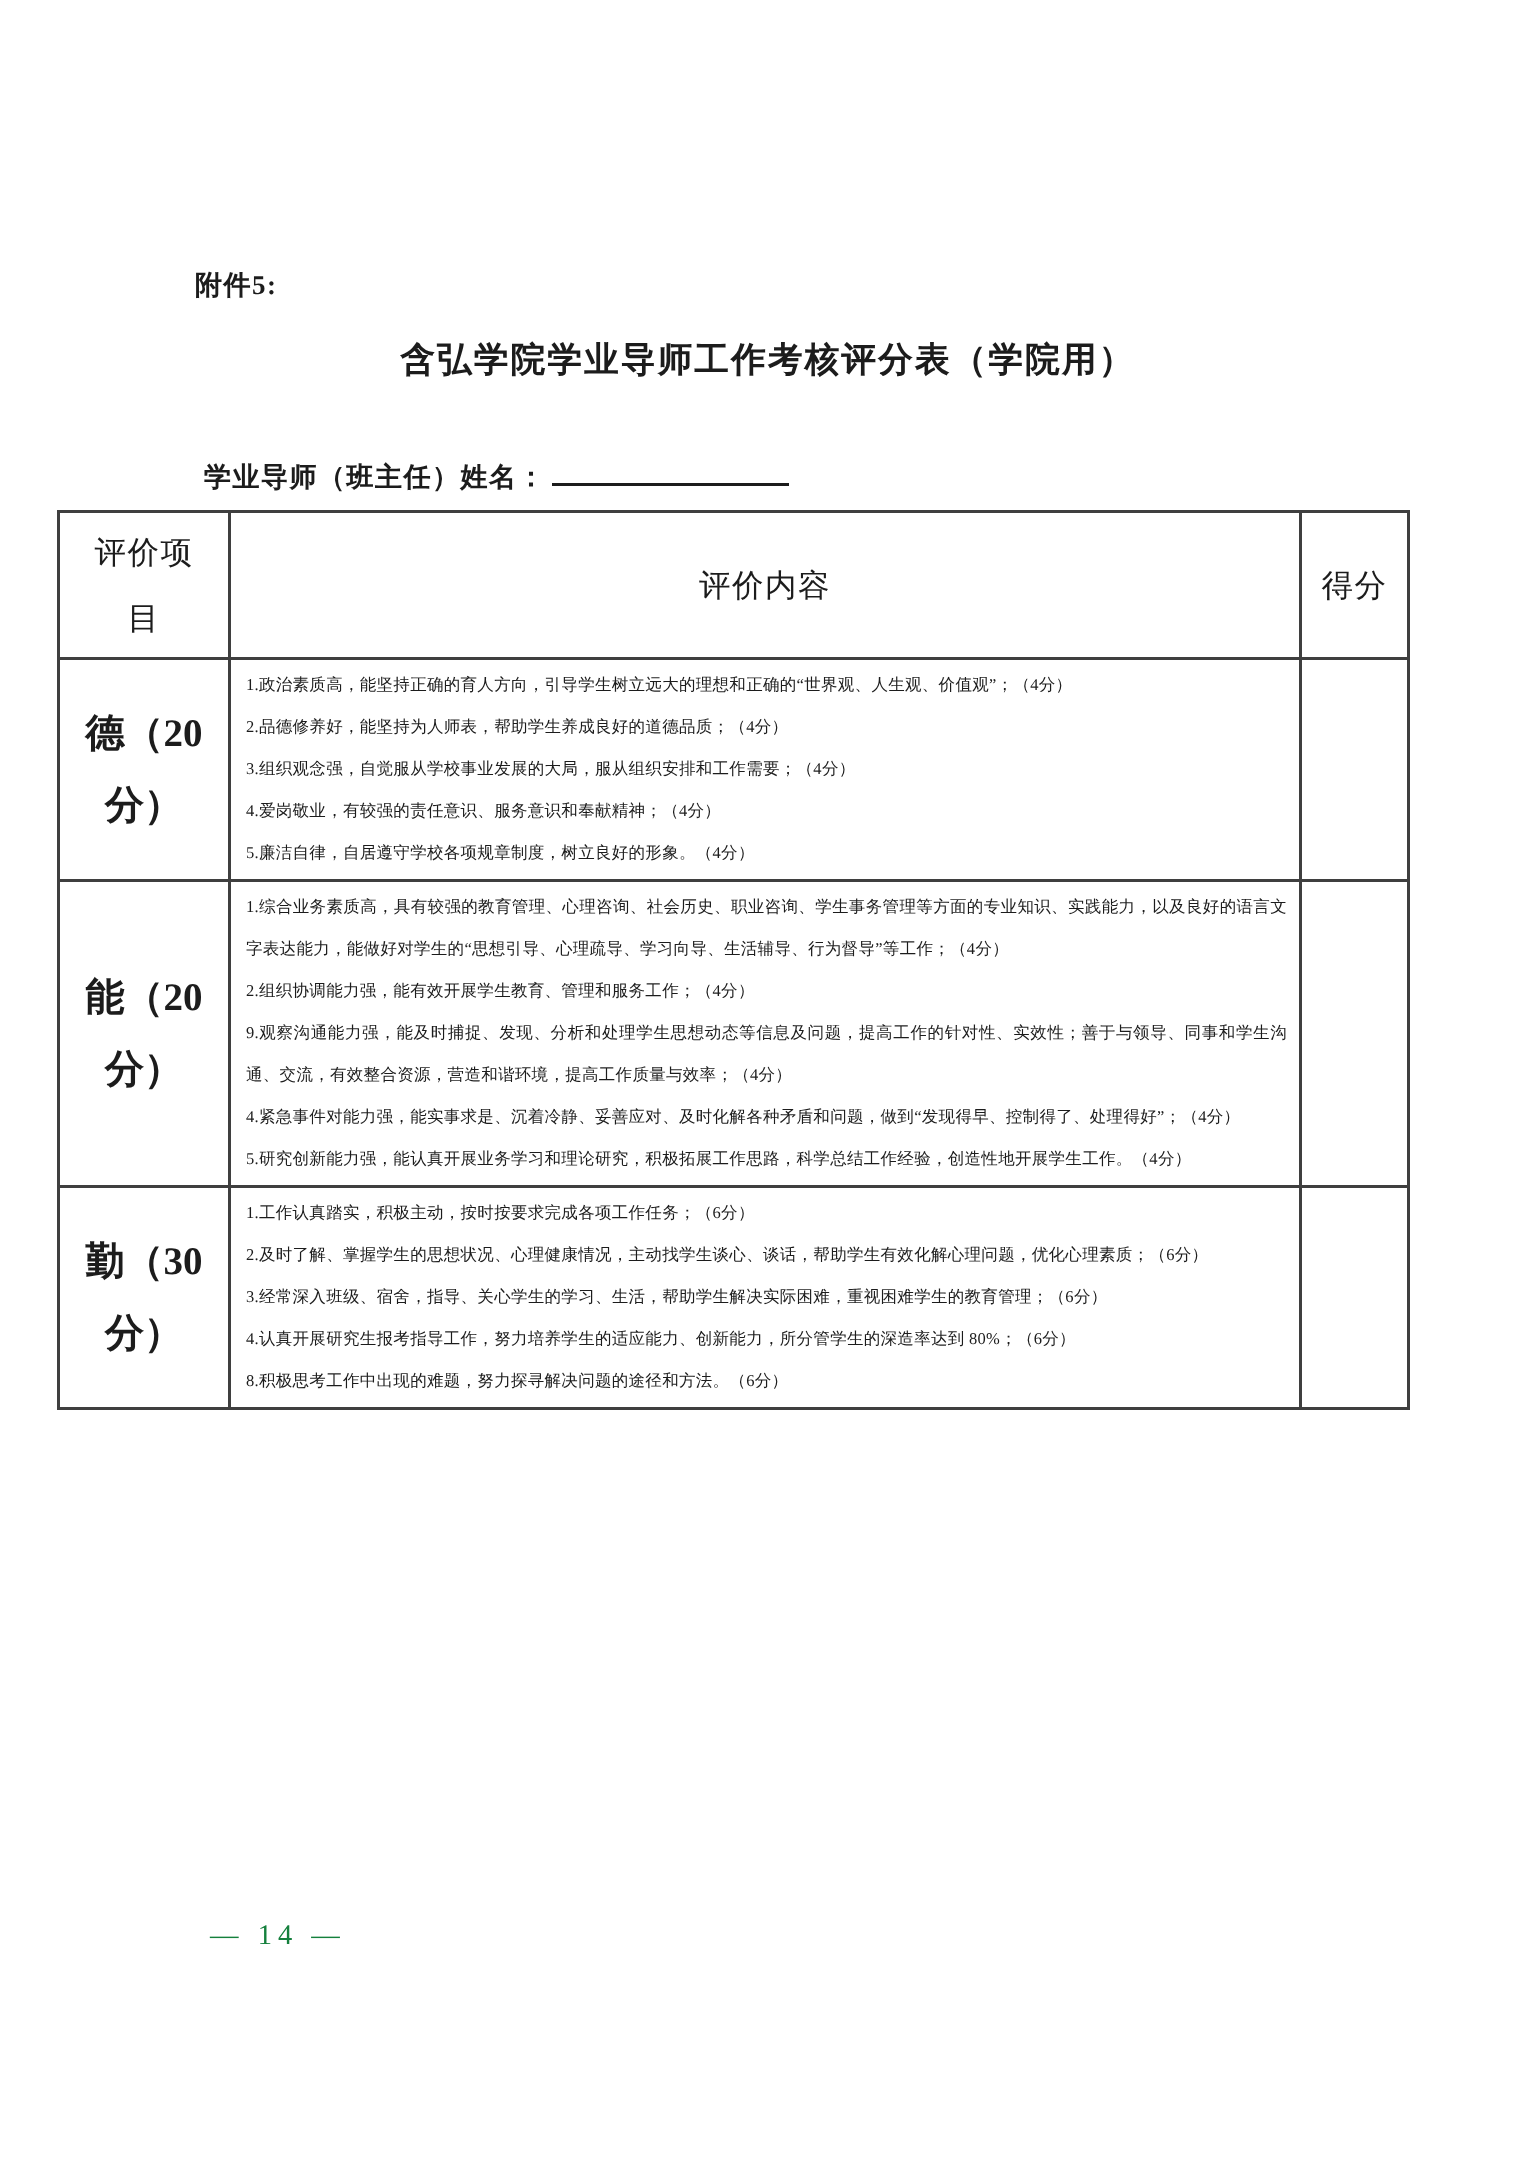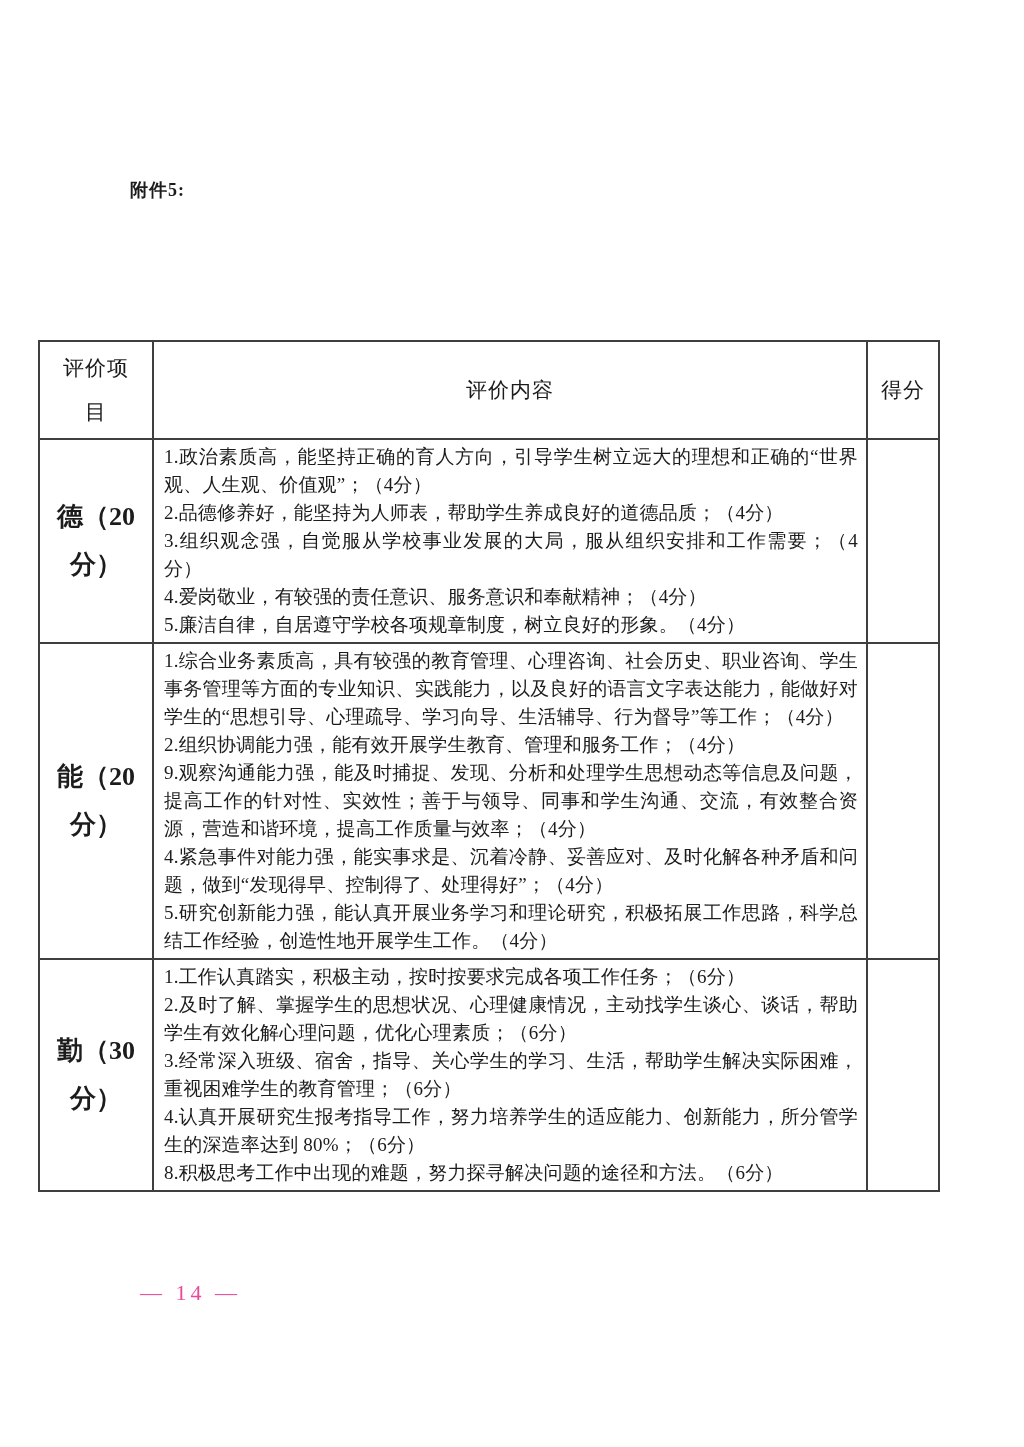--- a/index.html
+++ b/index.html
@@ -88,45 +88,49 @@
     text-align: center;
     font-size: 26px;
     font-weight: bold;
     line-height: 48px;
     padding: 12px 9px;
   }
 
   td.content-cell {
     vertical-align: top;
     padding: 3px 8px 3px 10px;
-    font-size: 19px;
+    font-size: 11px;
     line-height: 28px;
     letter-spacing: 0.2px;
   }
   .criteria-item { text-align: justify; }
 
   td.score-cell { background: #ffffff; }
 
   .page-number {
     position: absolute;
     left: 140px;
     top: 1280px;
-    font-size: 22px;
+    font-size: 19px;
     letter-spacing: 4px;
-    color: #ec4899;
+    color: #15803d;
   }
 </style>
 </head>
 <body>
 
 <div class="page">
 
   <div class="attachment-label">附件5:</div>
 
+  <div class="doc-title">含弘学院学业导师工作考核评分表（学院用）</div>
 
+  <div class="name-line">
+    <span>学业导师（班主任）姓名：</span><span class="name-blank"></span>
+  </div>
 
   <table class="eval-table">
     <colgroup>
       <col class="col-category">
       <col>
       <col class="col-score">
     </colgroup>
     <thead>
       <tr>
         <th>

